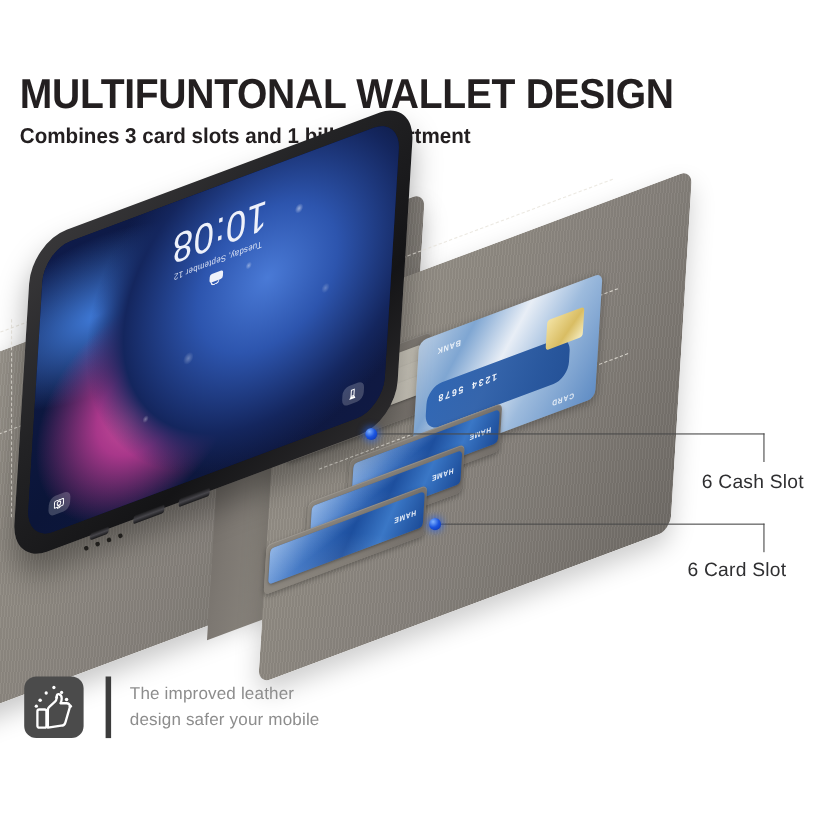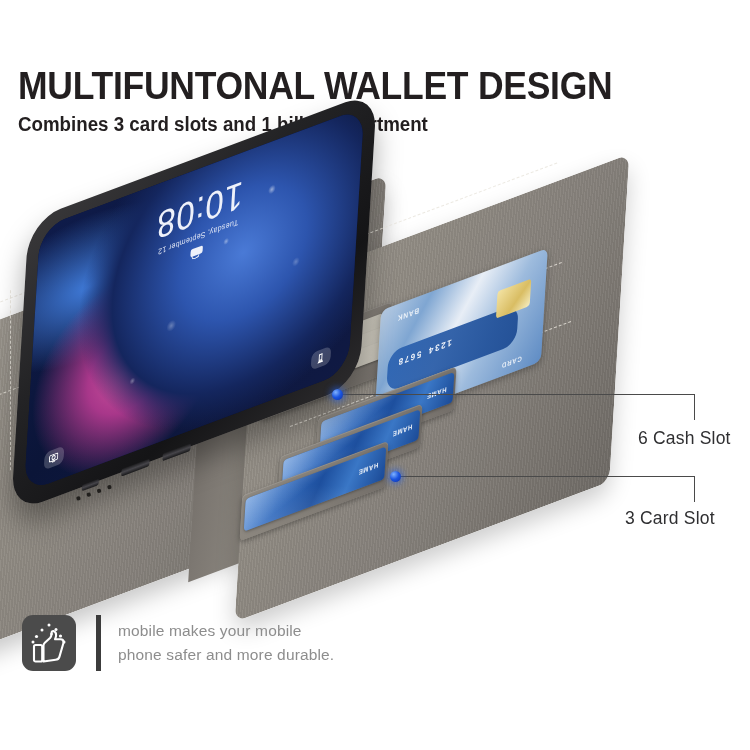--- a/index.html
+++ b/index.html
@@ -548,35 +548,35 @@
 </div>
 
 <div class="dot" style="left:332px; top:389px;"></div>
 <div class="leader-h" style="left:340px; top:394px; width:355px;"></div>
 <div class="leader-v" style="left:694px; top:394px; height:26px;"></div>
 <div class="callout-label" style="left:638px; top:428px;">6 Cash Slot</div>
 
 <div class="dot" style="left:390px; top:471px;"></div>
 <div class="leader-h" style="left:398px; top:476px; width:297px;"></div>
 <div class="leader-v" style="left:694px; top:476px; height:26px;"></div>
-<div class="callout-label" style="left:625px; top:508px;">3 Card Slot</div>
+<div class="callout-label" style="left:625px; top:508px;">6 Card Slot</div>
 
 <div id="feature-block">
   <div id="feature-icon">
     <svg width="40" height="44" viewBox="0 0 40 44" fill="none" stroke="#ffffff" stroke-width="2.1" stroke-linejoin="round" stroke-linecap="round">
       <circle cx="20" cy="4" r="1.5" fill="#fff" stroke="none"></circle>
       <circle cx="27" cy="8.5" r="1.5" fill="#fff" stroke="none"></circle>
       <circle cx="13" cy="9" r="1.5" fill="#fff" stroke="none"></circle>
       <circle cx="31.5" cy="15" r="1.6" fill="#fff" stroke="none"></circle>
       <circle cx="7.5" cy="15.5" r="1.6" fill="#fff" stroke="none"></circle>
       <circle cx="4" cy="21" r="1.5" fill="#fff" stroke="none"></circle>
       <circle cx="35" cy="21" r="1.5" fill="#fff" stroke="none"></circle>
       <circle cx="22.5" cy="13" r="1.3" fill="#fff" stroke="none"></circle>
       <path d="M14.5 40.5V24.5c0-1.2.4-2 1.3-2.8l5.2-4.8c.9-.9 1.3-1.7 1.4-3l.2-2.4c.1-1 .9-1.6 1.8-1.4 1.6.4 2.7 1.9 2.7 3.8 0 1.5-.4 3-1.1 4.4h5.6c1.7 0 3 1.3 3 2.9 0 .5-.1.9-.3 1.3l-3.9 13.4c-.5 1.7-2 2.8-3.8 2.8z"></path>
       <rect x="5" y="24" width="8.2" height="16.5" rx="1.6"></rect>
     </svg>
   </div>
   <div id="feature-divider"></div>
   <div id="feature-text">
-    <div>mobile makes your mobile</div>
-    <div>phone safer and more durable.</div>
+    <div>The improved leather</div>
+    <div>design safer your mobile</div>
   </div>
 </div>
 
 </body></html>

